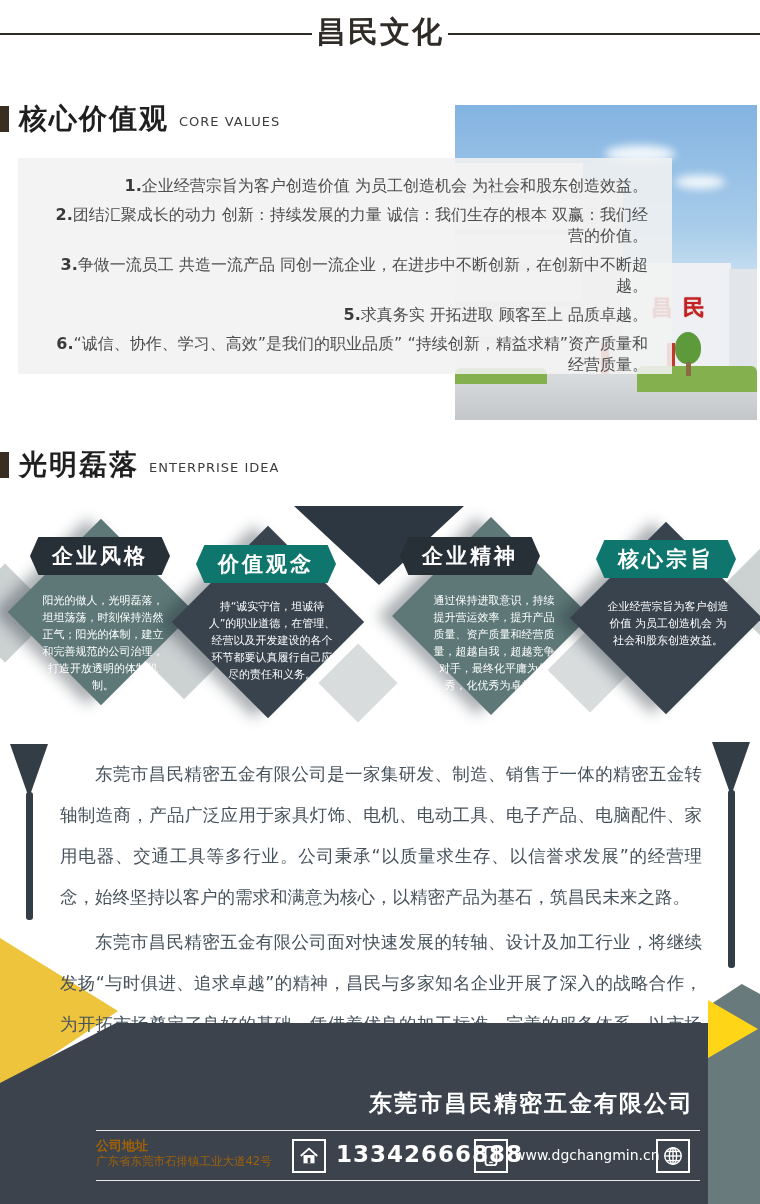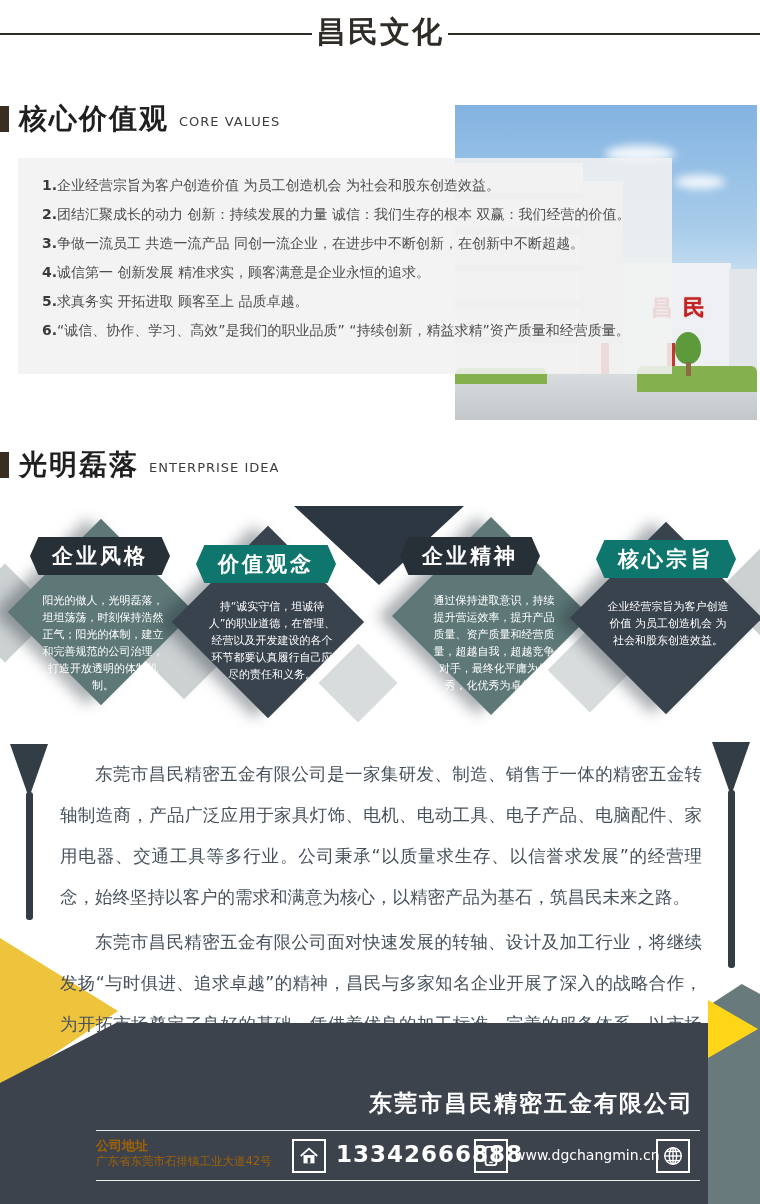--- a/index.html
+++ b/index.html
@@ -31,21 +31,21 @@
   .sign{position:absolute;color:#c42222;font-weight:bold;font-size:22px;letter-spacing:10px;text-shadow:0 0 1px #c42222;}
   .pillar{position:absolute;width:8px;height:40px;background:#c0392b;}
   .road{position:absolute;left:0;bottom:0;width:100%;height:46px;background:linear-gradient(180deg,#d9dcde,#c3c7ca);}
   .grass{position:absolute;background:#84b14e;border-radius:6px 6px 0 0;}
   .tree-top{position:absolute;width:26px;height:32px;background:#5d9a3c;border-radius:50% 50% 45% 45%;}
   .tree-trunk{position:absolute;width:5px;height:14px;background:#8a6b43;}
 
   
   .values-box{position:absolute;left:18px;top:158px;width:654px;height:216px;box-sizing:border-box;
     background:rgba(241,241,241,0.88);padding:17px 24px 10px 24px;z-index:2;}
-  .values-box p{margin:0 0 8px 0;font-size:14px;line-height:21px;color:#4e4e4e;}
+  .values-box p{margin:0 0 8px 0;font-size:16px;line-height:21px;color:#4e4e4e;text-align:right;}
   .values-box b{color:#3a3a3a;}
 
   
   .dec-dia{position:absolute;background:#ccd1d2;transform:rotate(45deg);z-index:1;}
   .diamond{position:absolute;transform:rotate(45deg);z-index:2;
     box-shadow:-10px 10px 14px rgba(35,45,55,0.38);}
   .dia-slate{background:#5d7877;}
   .dia-navy{background:#39434e;}
   .big-tri{position:absolute;left:294px;top:506px;width:0;height:0;z-index:2;
     border-left:85px solid transparent;border-right:85px solid transparent;border-top:79px solid #2d3741;}
@@ -121,21 +121,20 @@
     <div class="grass" style="left:0;bottom:36px;width:92px;height:16px;"></div>
     <div class="grass" style="right:0;bottom:28px;width:120px;height:26px;"></div>
     <div class="tree-top" style="right:56px;bottom:56px;"></div>
     <div class="tree-trunk" style="right:66px;bottom:44px;"></div>
   </div>
 
   <div class="values-box">
     <p><b>1.</b><span>企业经营宗旨为客户创造价值 为员工创造机会 为社会和股东创造效益。</span></p>
     <p><b>2.</b><span>团结汇聚成长的动力 创新：持续发展的力量 诚信：我们生存的根本 双赢：我们经营的价值。</span></p>
     <p><b>3.</b><span>争做一流员工 共造一流产品 同创一流企业，在进步中不断创新，在创新中不断超越。</span></p>
-    <p><b>4.</b><span>诚信第一 创新发展 精准求实，顾客满意是企业永恒的追求。</span></p>
     <p><b>5.</b><span>求真务实 开拓进取 顾客至上 品质卓越。</span></p>
     <p><b>6.</b><span>“诚信、协作、学习、高效”是我们的职业品质” “持续创新，精益求精”资产质量和经营质量。</span></p>
   </div>
 
   <div class="sec-h" id="sec-idea">
     <span class="bar"></span>
     <span class="zh">光明磊落</span>
     <span class="en">ENTERPRISE IDEA</span>
   </div>
 

